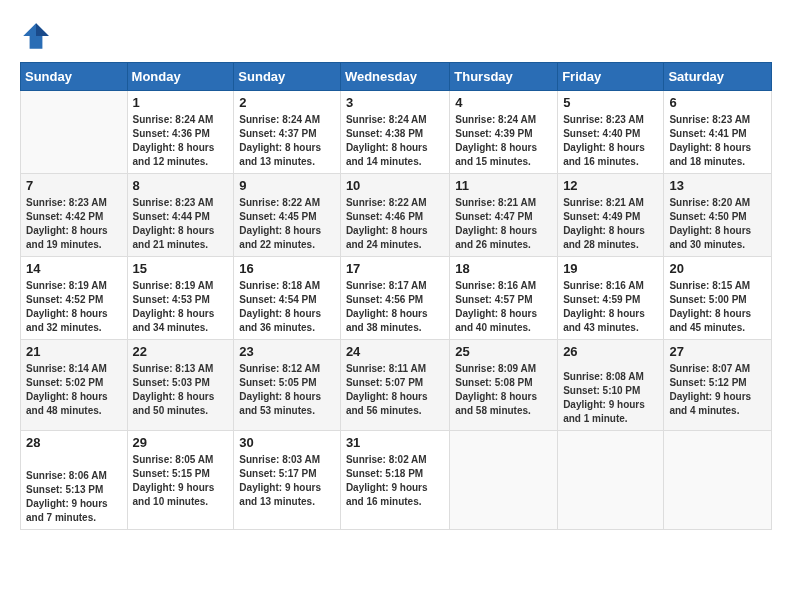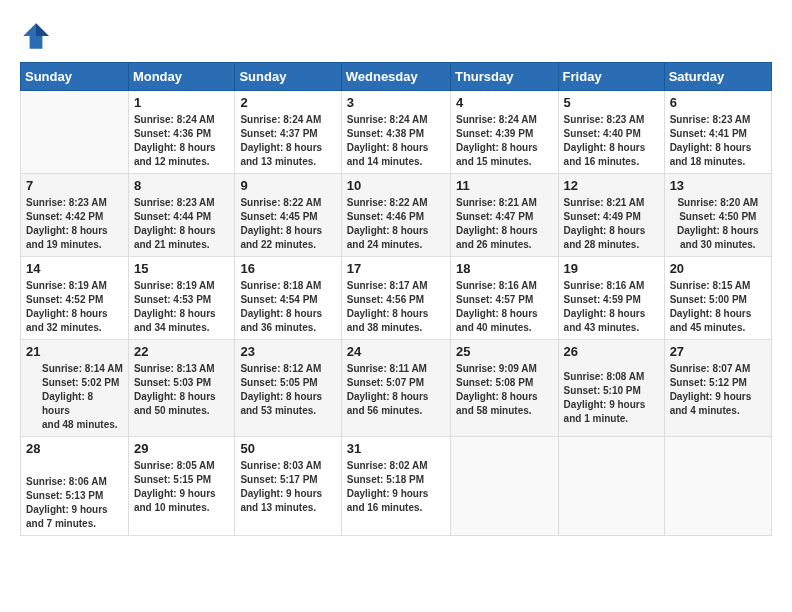--- a/index.html
+++ b/index.html
@@ -201,21 +201,21 @@
         </td>
         <td>
           <span class="day-number">12</span>
           <div class="day-info" style="white-space: pre-line;">Sunrise: 8:21 AM
 Sunset: 4:49 PM
 Daylight: 8 hours
 and 28 minutes.</div>
         </td>
         <td>
           <span class="day-number">13</span>
-          <div class="day-info" style="white-space: pre-line; text-align: center;">Sunrise: 8:20 AM
+          <div class="day-info" style="white-space: pre-line;">Sunrise: 8:20 AM
 Sunset: 4:50 PM
 Daylight: 8 hours
 and 30 minutes.</div>
         </td>
       </tr>
       <tr class="row-white">
         <td>
           <span class="day-number">14</span>
           <div class="day-info" style="white-space: pre-line;">Sunrise: 8:19 AM
 Sunset: 4:52 PM
@@ -261,21 +261,21 @@
           <span class="day-number">20</span>
           <div class="day-info" style="white-space: pre-line;">Sunrise: 8:15 AM
 Sunset: 5:00 PM
 Daylight: 8 hours
 and 45 minutes.</div>
         </td>
       </tr>
       <tr class="row-shade">
         <td>
           <span class="day-number">21</span>
-          <div class="day-info" style="white-space: pre-line; margin-left: 16px;">Sunrise: 8:14 AM
+          <div class="day-info" style="white-space: pre-line;">Sunrise: 8:14 AM
 Sunset: 5:02 PM
 Daylight: 8 hours
 and 48 minutes.</div>
         </td>
         <td>
           <span class="day-number">22</span>
           <div class="day-info" style="white-space: pre-line;">Sunrise: 8:13 AM
 Sunset: 5:03 PM
 Daylight: 8 hours
 and 50 minutes.</div>
@@ -289,21 +289,21 @@
         </td>
         <td>
           <span class="day-number">24</span>
           <div class="day-info" style="white-space: pre-line;">Sunrise: 8:11 AM
 Sunset: 5:07 PM
 Daylight: 8 hours
 and 56 minutes.</div>
         </td>
         <td>
           <span class="day-number">25</span>
-          <div class="day-info" style="white-space: pre-line;">Sunrise: 9:09 AM
+          <div class="day-info" style="white-space: pre-line;">Sunrise: 8:09 AM
 Sunset: 5:08 PM
 Daylight: 8 hours
 and 58 minutes.</div>
         </td>
         <td>
           <span class="day-number">26</span>
           <div class="day-info" style="white-space: pre-line; margin-top: 11px;">Sunrise: 8:08 AM
 Sunset: 5:10 PM
 Daylight: 9 hours
 and 1 minute.</div>
@@ -325,21 +325,21 @@
 and 7 minutes.</div>
         </td>
         <td>
           <span class="day-number">29</span>
           <div class="day-info" style="white-space: pre-line;">Sunrise: 8:05 AM
 Sunset: 5:15 PM
 Daylight: 9 hours
 and 10 minutes.</div>
         </td>
         <td>
-          <span class="day-number">50</span>
+          <span class="day-number">30</span>
           <div class="day-info" style="white-space: pre-line;">Sunrise: 8:03 AM
 Sunset: 5:17 PM
 Daylight: 9 hours
 and 13 minutes.</div>
         </td>
         <td>
           <span class="day-number">31</span>
           <div class="day-info" style="white-space: pre-line;">Sunrise: 8:02 AM
 Sunset: 5:18 PM
 Daylight: 9 hours

